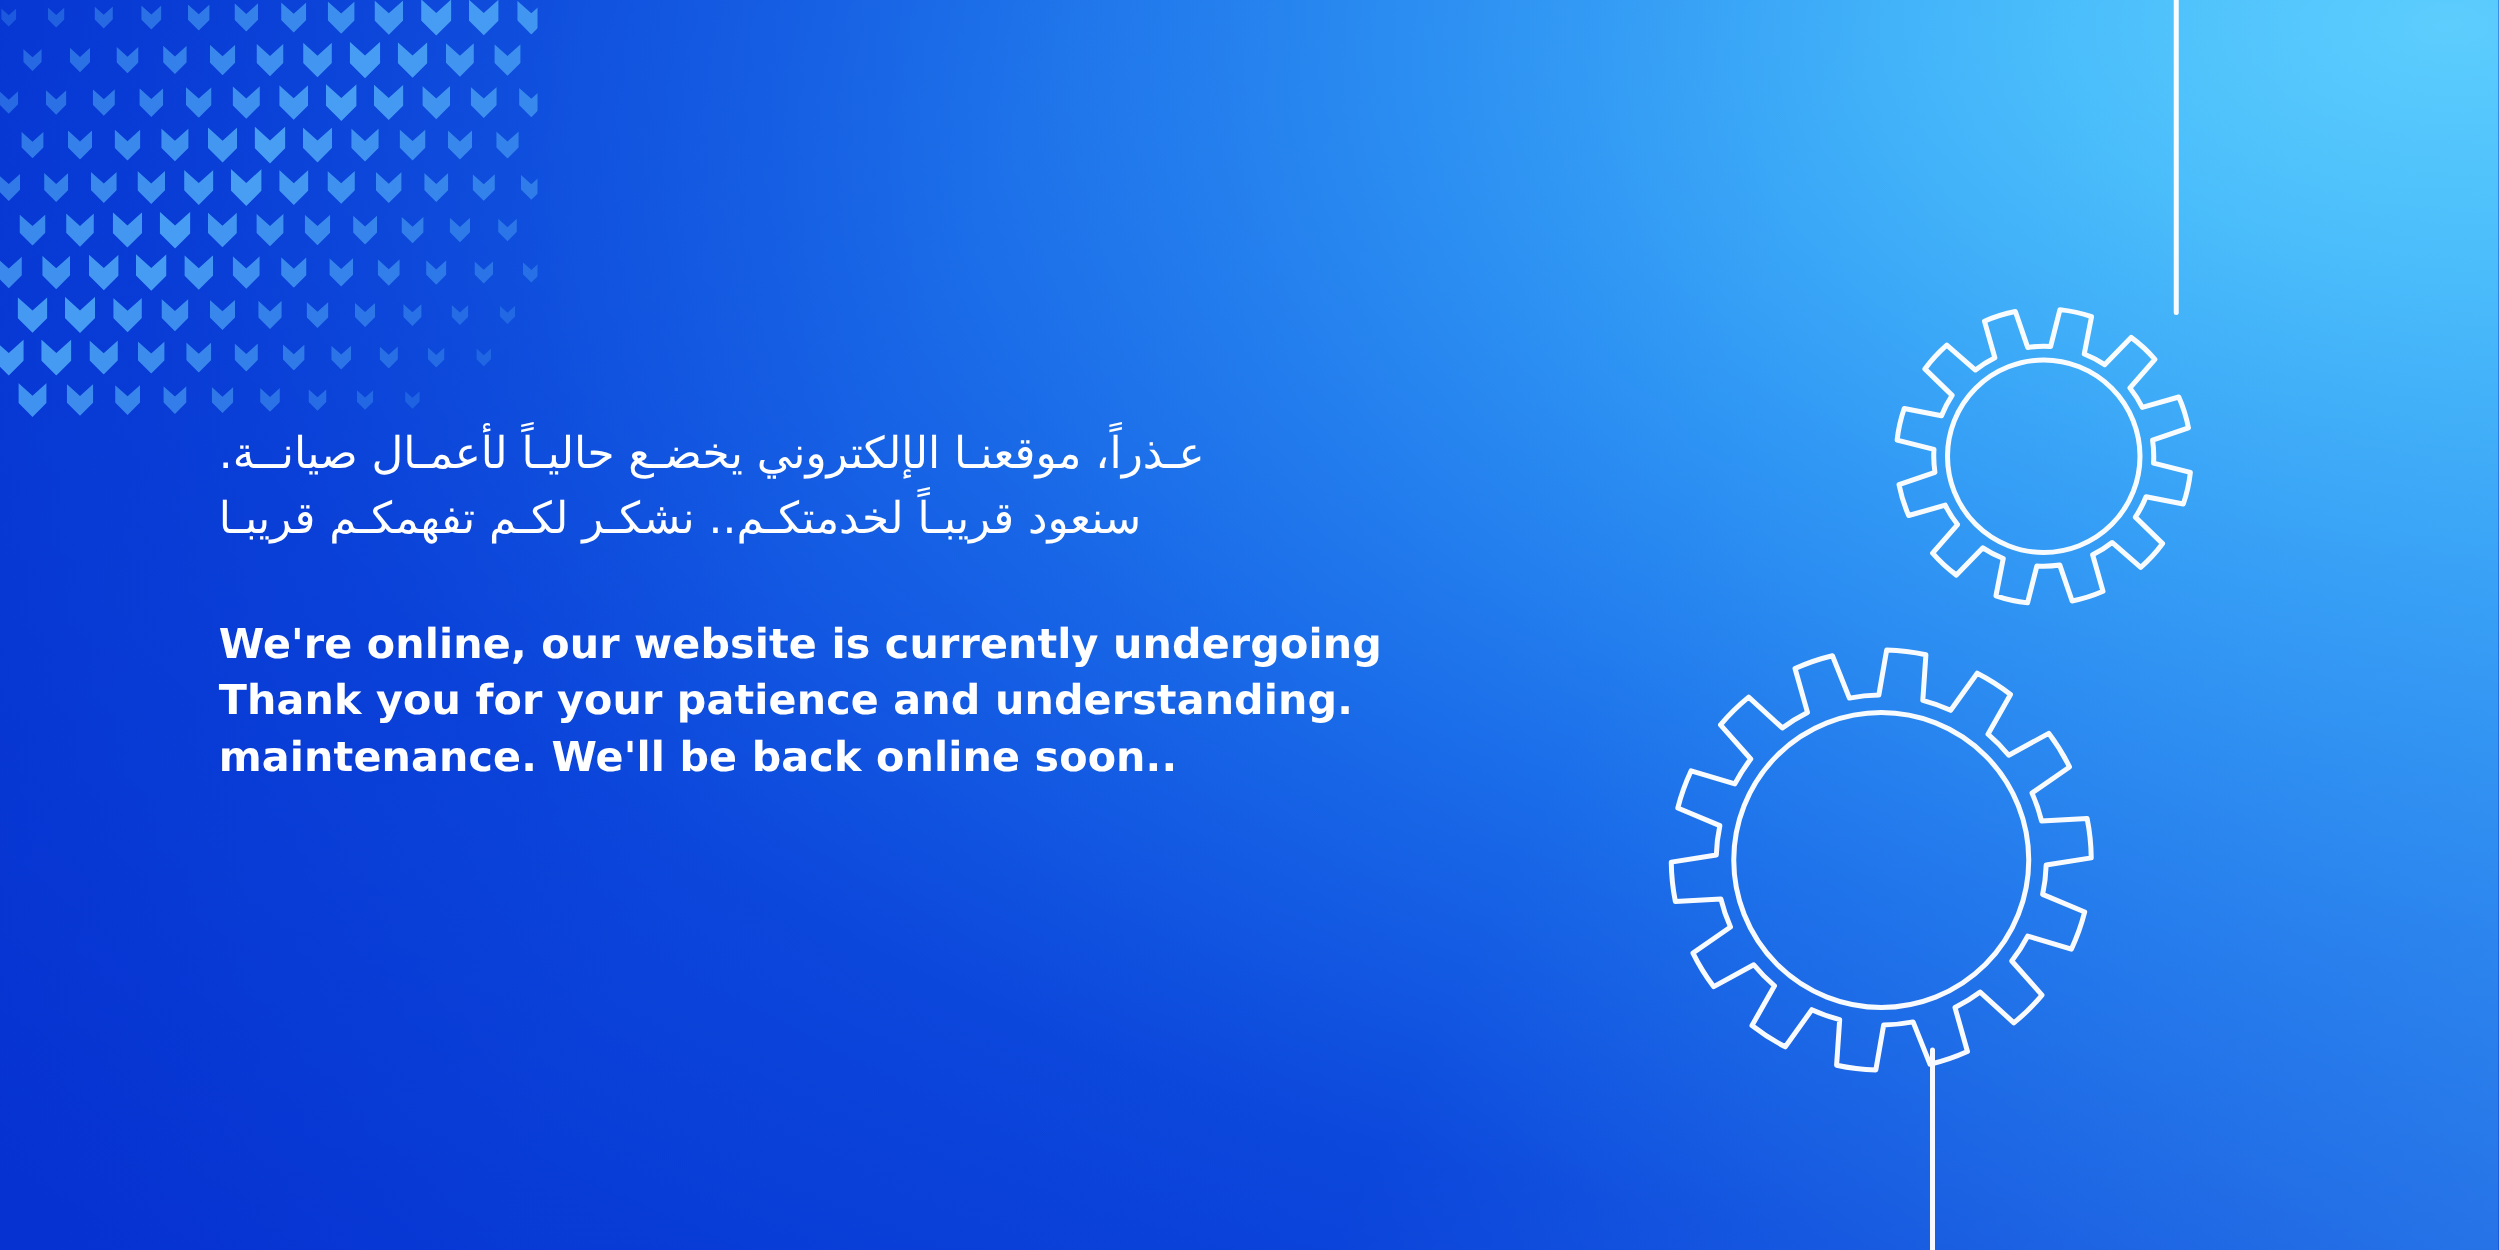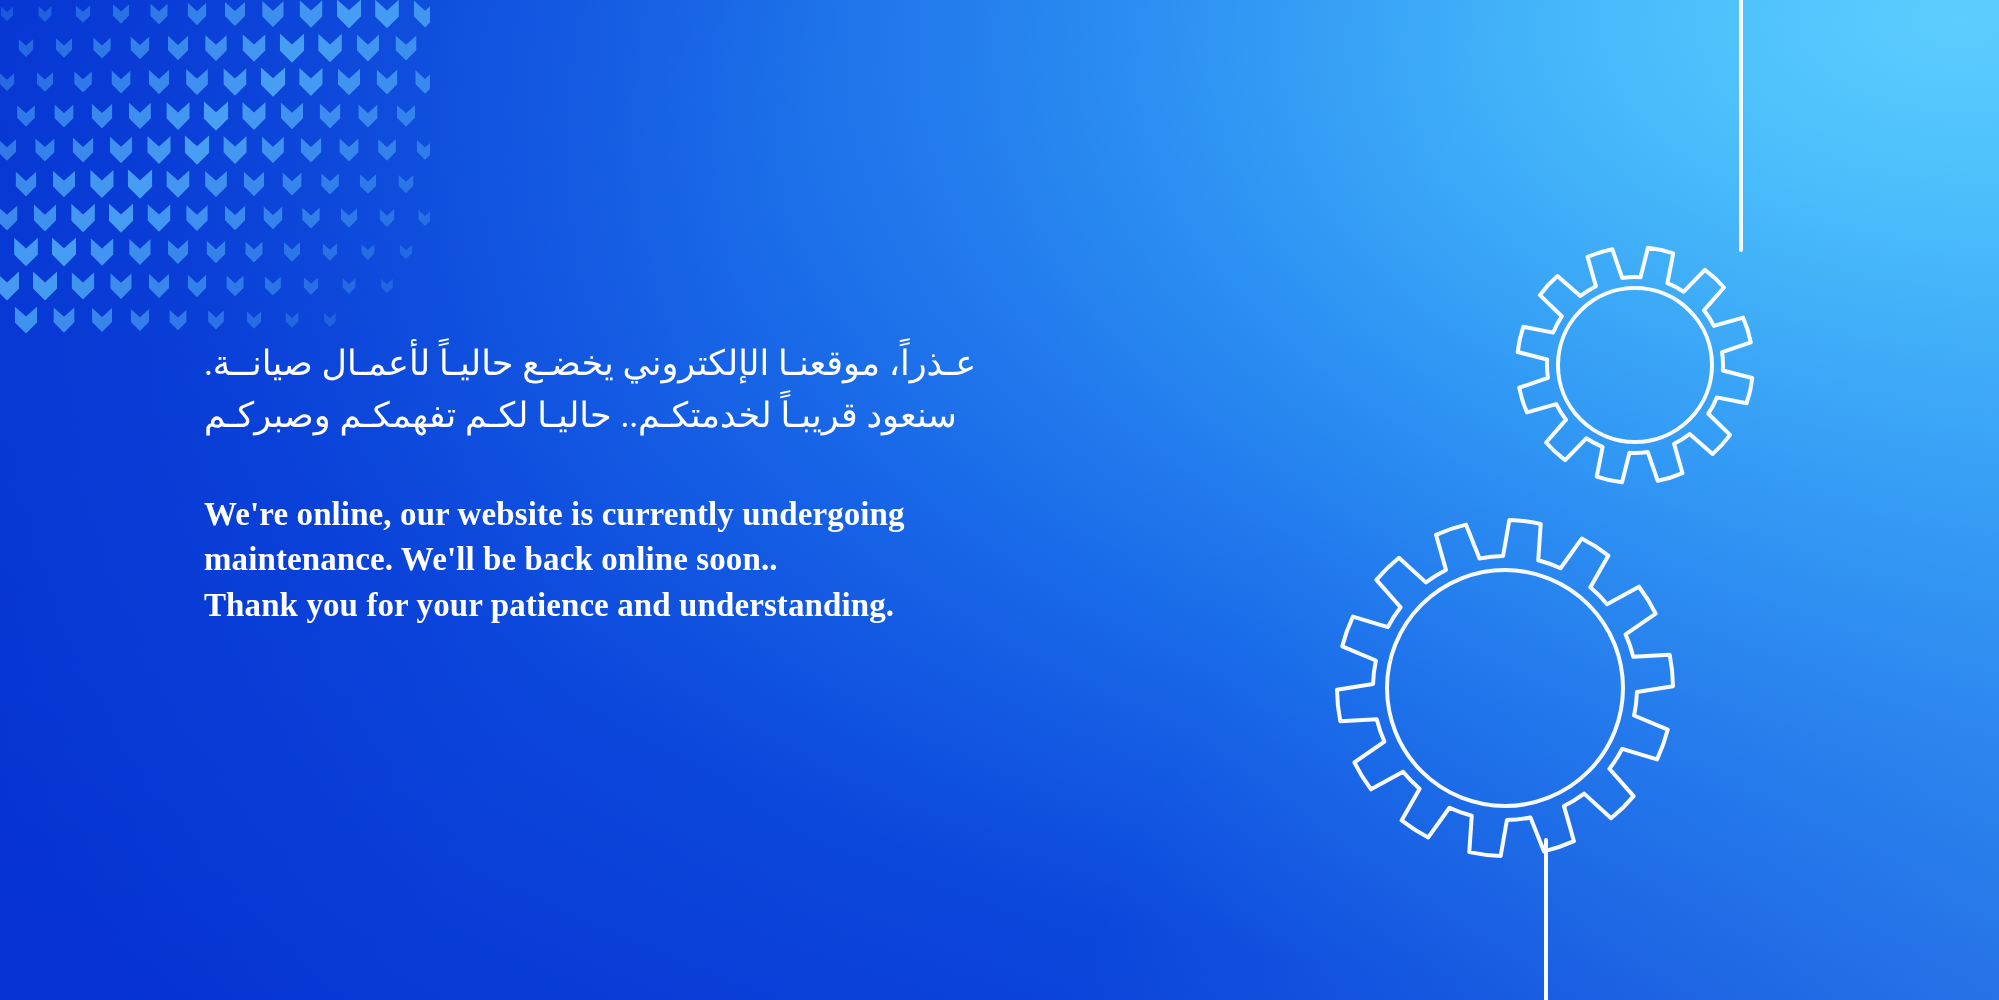--- a/index.html
+++ b/index.html
@@ -37,25 +37,24 @@
   
   .gears-layer {
     position:absolute;
     right:0; top:0;
     width:760px; height:1000px;
     pointer-events:none;
   }
   
   .content {
     position:absolute;
-    left:204px;
+    left:175px;
     top:338px;
     width:1020px;
     color:#ffffff;
-    font-family:Liberation Serif, serif;
   }
   .ar-block {
     direction:rtl;
     text-align:right;
     unicode-bidi:bidi-override;
   }
   .ar-line {
     font-size:35px;
     line-height:1.48;
     font-weight:400;
@@ -229,23 +228,23 @@
       <path id="gear-large" d="M1509.33,520.06 A168,168 0 0 1 1540.72,523.84 L1538.25,560.26 A132,132 0 0 1 1560.53,568.25 L1581.77,538.56 A168,168 0 0 1 1608.41,555.60 L1590.38,587.33 A132,132 0 0 1 1606.99,604.20 L1639.00,586.67 A168,168 0 0 1 1655.62,613.57 L1625.61,634.35 A132,132 0 0 1 1633.25,656.75 L1669.70,654.85 A168,168 0 0 1 1672.99,686.29 L1636.94,691.99 A132,132 0 0 1 1634.11,715.49 L1667.77,729.59 A168,168 0 0 1 1657.09,759.35 L1622.14,748.84 A132,132 0 0 1 1609.40,768.78 L1633.61,796.09 A168,168 0 0 1 1611.07,818.28 L1584.14,793.64 A132,132 0 0 1 1564.01,806.08 L1573.97,841.19 A168,168 0 0 1 1544.04,851.40 L1530.47,817.52 A132,132 0 0 1 1506.93,819.99 L1500.67,855.94 A168,168 0 0 1 1469.28,852.16 L1471.75,815.74 A132,132 0 0 1 1449.47,807.75 L1428.23,837.44 A168,168 0 0 1 1401.59,820.40 L1419.62,788.67 A132,132 0 0 1 1403.01,771.80 L1371.00,789.33 A168,168 0 0 1 1354.38,762.43 L1384.39,741.65 A132,132 0 0 1 1376.75,719.25 L1340.30,721.15 A168,168 0 0 1 1337.01,689.71 L1373.06,684.01 A132,132 0 0 1 1375.89,660.51 L1342.23,646.41 A168,168 0 0 1 1352.91,616.65 L1387.86,627.16 A132,132 0 0 1 1400.60,607.22 L1376.39,579.91 A168,168 0 0 1 1398.93,557.72 L1425.86,582.36 A132,132 0 0 1 1445.99,569.92 L1436.03,534.81 A168,168 0 0 1 1465.96,524.60 L1479.53,558.48 A132,132 0 0 1 1503.07,556.01 L1509.33,520.06 Z"></path>
       <circle id="gear-large-inner" cx="1505" cy="688" r="118"></circle>
       <path id="line-bottom" d="M1546,840 L1546,1000"></path>
     </g>
   </svg>
 
   <div class="content">
 
     <div class="ar-block">
       <div class="ar-line">عـذراً، موقعنـا الإلكتروني يخضـع حاليـاً لأعمـال صيانــة.</div>
-      <div class="ar-line">سنعود قريبـاً لخدمتكـم.. حاليـا لكـم تفهمكـم وصبركـم</div>
+      <div class="ar-line">سنعود قريبـاً لخدمتكـم.. نشكـر لكـم تفهمكـم قريبـا</div>
     </div>
 
     <div class="en-block">
       <div class="en-line">We're online, our website is currently undergoing</div>
+      <div class="en-line">Thank you for your patience and understanding.</div>
       <div class="en-line">maintenance. We'll be back online soon..</div>
-      <div class="en-line">Thank you for your patience and understanding.</div>
     </div>
 
   </div>
 </div>
 
 </body></html>

